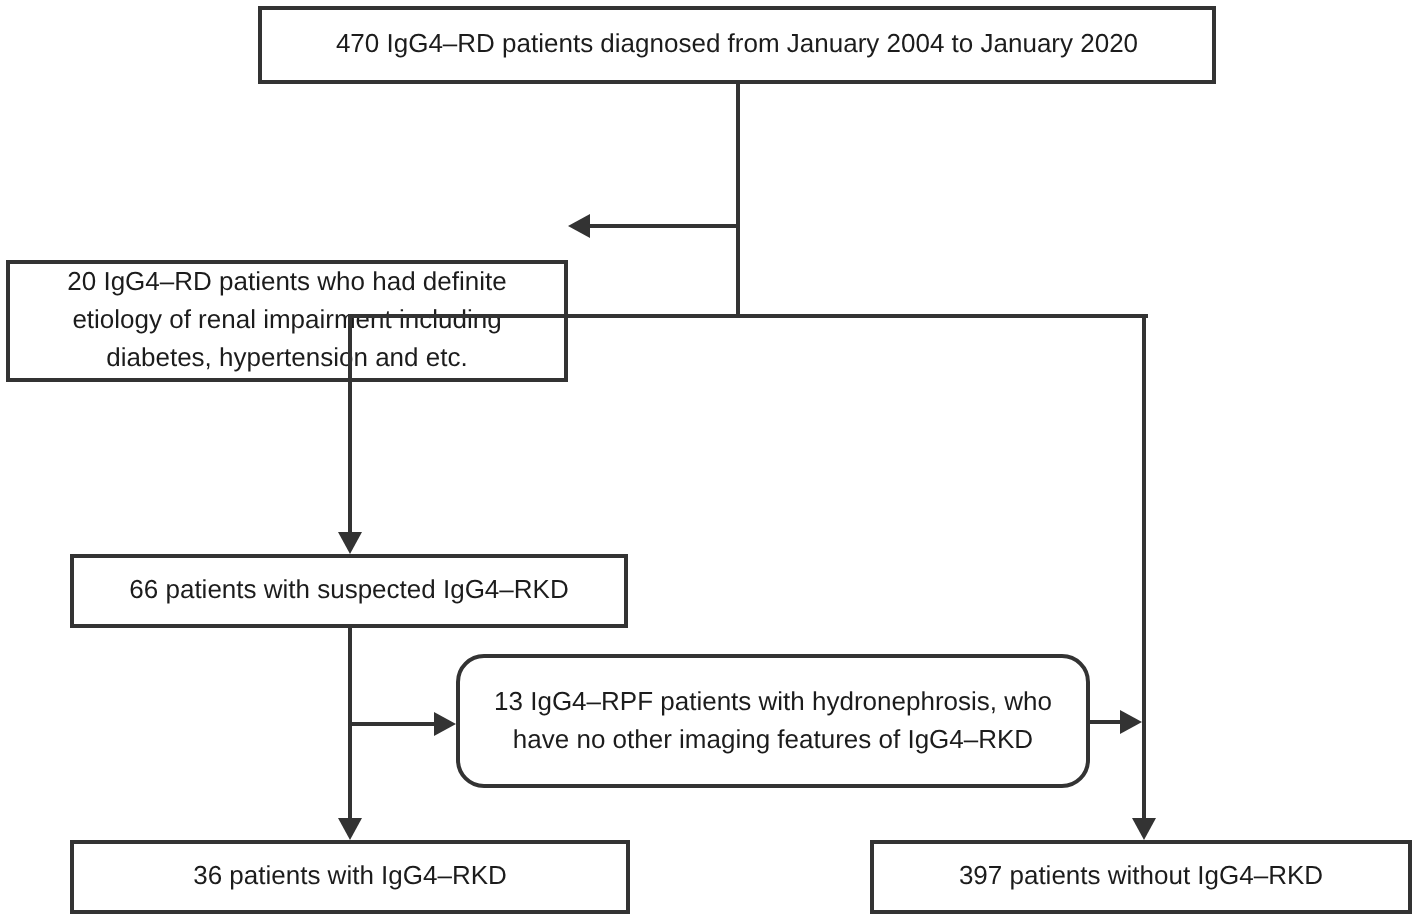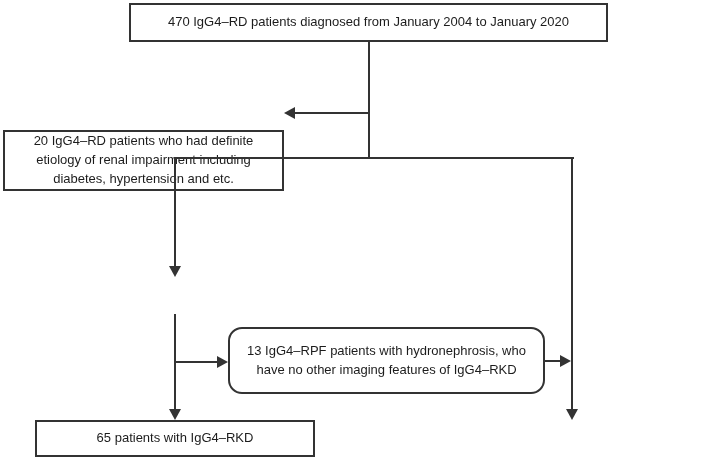--- a/index.html
+++ b/index.html
@@ -61,29 +61,35 @@
 <div class="canvas">
 
   <div class="box" style="left:129px; top:3px; width:479px; height:39px;">
     <span>470 IgG4–RD patients diagnosed from January 2004 to January 2020</span>
   </div>
 
   <div class="box" style="left:3px; top:82px; width:281px; height:61px;margin-top:48px;">
     <span>20 IgG4–RD patients who had definite etiology of renal impairment including diabetes, hypertension and etc.</span>
   </div>
 
+  <div class="box" style="left:35px; top:277px; width:279px; height:37px;">
+    <span>66 patients with suspected IgG4–RKD</span>
+  </div>
 
   <div class="box" style="left:228px; top:327px; width:317px; height:67px;border-radius:14px;">
     <span>13 IgG4–RPF patients with hydronephrosis, who have no other imaging features of IgG4–RKD</span>
   </div>
 
   <div class="box" style="left:35px; top:420px; width:280px; height:37px;">
-    <span>65 patients with IgG4–RKD</span>
+    <span>36 patients with IgG4–RKD</span>
   </div>
 
+  <div class="box" style="left:435px; top:420px; width:271px; height:37px;">
+    <span>397 patients without IgG4–RKD</span>
+  </div>
 
   <div class="vline" style="left:368px; top:42px; width:2px; height:116px;"></div>
 
   <div class="hline" style="left:293px; top:112px; width:76px; height:2px;"></div>
   <div class="arrow-left" style="left:284px; top:107px;"></div>
 
   <div class="hline" style="left:174px; top:157px; width:400px; height:2px;"></div>
 
   <div class="vline" style="left:174px; top:157px; width:2px; height:109px;"></div>
   <div class="arrow-down" style="left:169px; top:266px;"></div>

